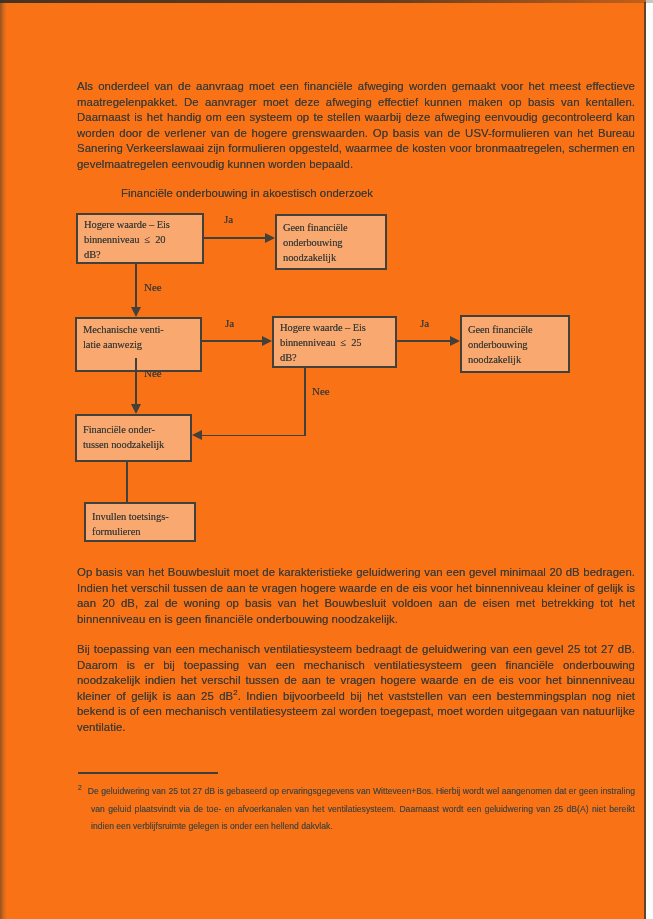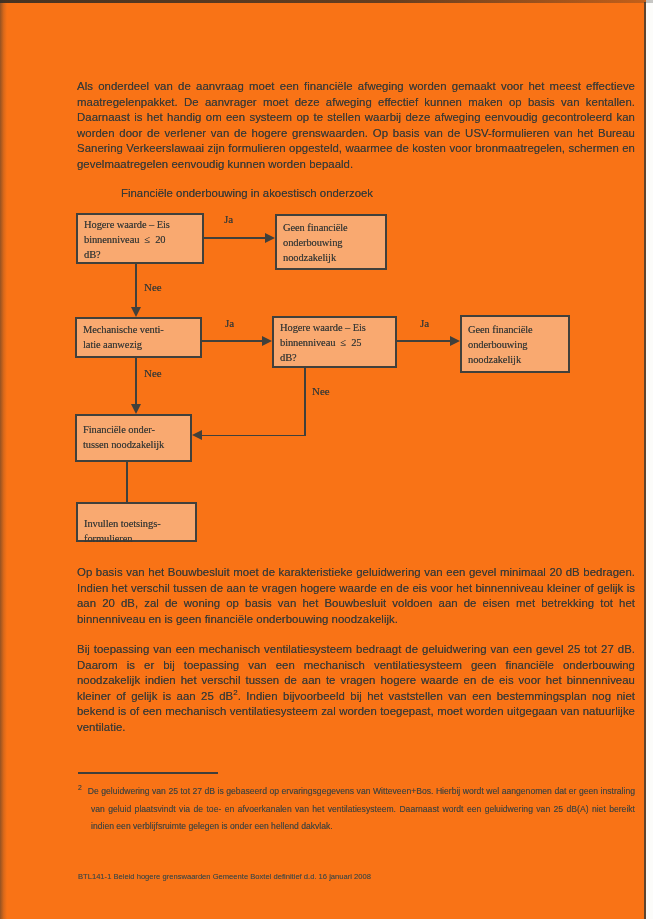--- a/index.html
+++ b/index.html
@@ -69,21 +69,21 @@
     <div class="fc-line" style="left:204px; top:237px; width:63px; height:1.6px;"></div>
     <div class="ah-right" style="left:265px; top:233px;"></div>
     <div class="fc-box" style="left:275px; top:214px; width:112px; height:56px; padding-top:4px;">Geen financiële
 onderbouwing
 noodzakelijk</div>
 
     <div class="fc-label" style="left:144px; top:281px;">Nee</div>
     <div class="fc-line" style="left:135px; top:264px; width:1.6px; height:45px;"></div>
     <div class="ah-down" style="left:131px; top:307px;"></div>
 
-    <div class="fc-box" style="left:75px; top:317px; width:127px; height:41px; padding-top:3px;">Mechanische venti-
+    <div class="fc-box" style="left:75px; top:317px; width:127px; height:55px; padding-top:3px;">Mechanische venti-
 latie aanwezig</div>
     <div class="fc-label" style="left:225px; top:317px;">Ja</div>
     <div class="fc-line" style="left:202px; top:340px; width:62px; height:1.6px;"></div>
     <div class="ah-right" style="left:262px; top:336px;"></div>
     <div class="fc-box" style="left:272px; top:316px; width:125px; height:52px;">Hogere waarde – Eis
 binnenniveau  ≤  25
 dB?</div>
     <div class="fc-label" style="left:420px; top:317px;">Ja</div>
     <div class="fc-line" style="left:397px; top:340px; width:55px; height:1.6px;"></div>
     <div class="ah-right" style="left:450px; top:336px;"></div>
@@ -98,28 +98,27 @@
     <div class="fc-label" style="left:312px; top:385px;">Nee</div>
     <div class="fc-line" style="left:304px; top:368px; width:1.6px; height:68px;"></div>
     <div class="fc-line" style="left:201px; top:434.5px; width:104px; height:1.6px;"></div>
     <div class="ah-left" style="left:192px; top:430px;"></div>
 
     <div class="fc-box" style="left:75px; top:414px; width:117px; height:48px; padding-top:6px;">Financiële onder-
 tussen noodzakelijk</div>
 
     <div class="fc-line" style="left:126px; top:462px; width:1.6px; height:40px;"></div>
 
-    <div class="fc-box" style="left:76px; top:502px; width:121px; height:40px; padding-top:12px;">Invullen toetsings-
+    <div class="fc-box" style="left:84px; top:502px; width:112px; height:40px; padding-top:5px;">Invullen toetsings-
 formulieren</div>
   </div>
 
   <div class="para" style="top:565px;">Op basis van het Bouwbesluit moet de karakteristieke geluidwering van een gevel minimaal 20 dB be­dragen. Indien het verschil tussen de aan te vragen hogere waarde en de eis voor het binnenniveau kleiner of gelijk is aan 20 dB, zal de woning op basis van het Bouwbesluit voldoen aan de eisen met betrekking tot het binnenniveau en is geen financiële onderbouwing noodzakelijk.</div>
 
   <div class="para" style="top:642px;"><span>Bij toepassing van een mechanisch ventilatiesysteem bedraagt de geluidwering van een gevel 25 tot 27 dB. Daarom is er bij toepassing van een mechanisch ventilatiesysteem geen financiële onderbouwing noodzakelijk indien het verschil tussen de aan te vragen hogere waarde en de eis voor het binnenni­veau kleiner of gelijk is aan 25 dB</span><sup class="body-sup">2</sup><span>. Indien bijvoorbeeld bij het vaststellen van een bestemmingsplan nog niet bekend is of een mechanisch ventilatiesysteem zal worden toegepast, moet worden uitgegaan van natuurlijke ventilatie.</span></div>
 
   <div class="fn-rule"></div>
   <div class="footnote"><span class="fn-marker">2</span><span>De geluidwering van 25 tot 27 dB is gebaseerd op ervaringsgegevens van Witteveen+Bos. Hierbij wordt wel aangenomen dat er geen instraling van geluid plaatsvindt via de toe- en afvoerkanalen van het ventilatiesysteem. Daarnaast wordt een geluidwering van 25 dB(A) niet bereikt indien een verblijfsruimte gelegen is onder een hellend dakvlak.</span></div>
 
   <div class="footer">
-    <div>BTL141-1 Beleid hogere grenswaarden Gemeente Boxtel definitief d.d. 16 januari 2008</div>
   </div>
 
 </div>
 
 </body></html>

